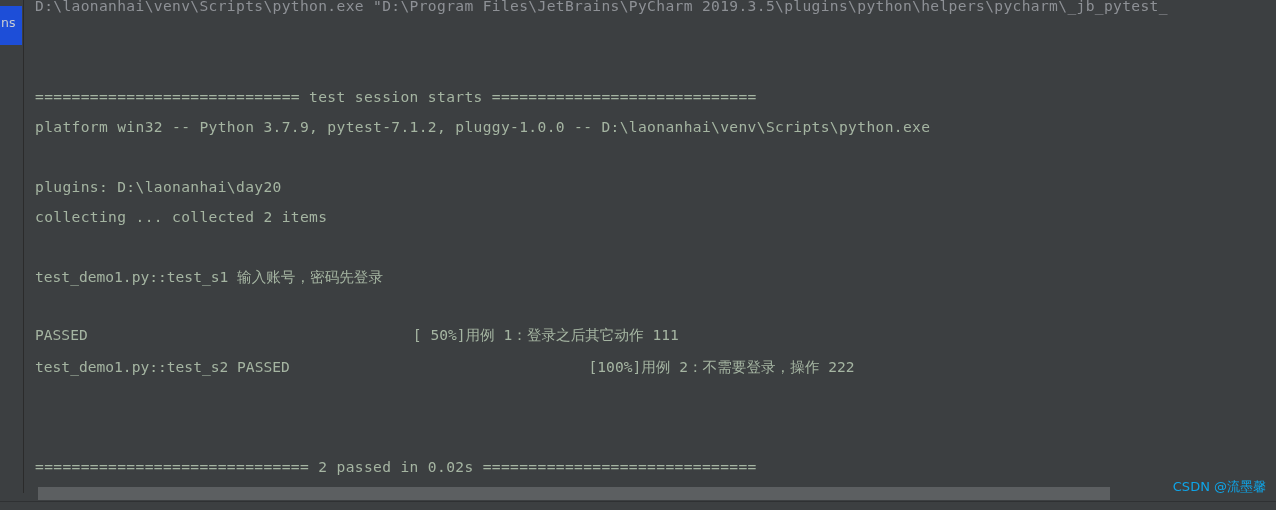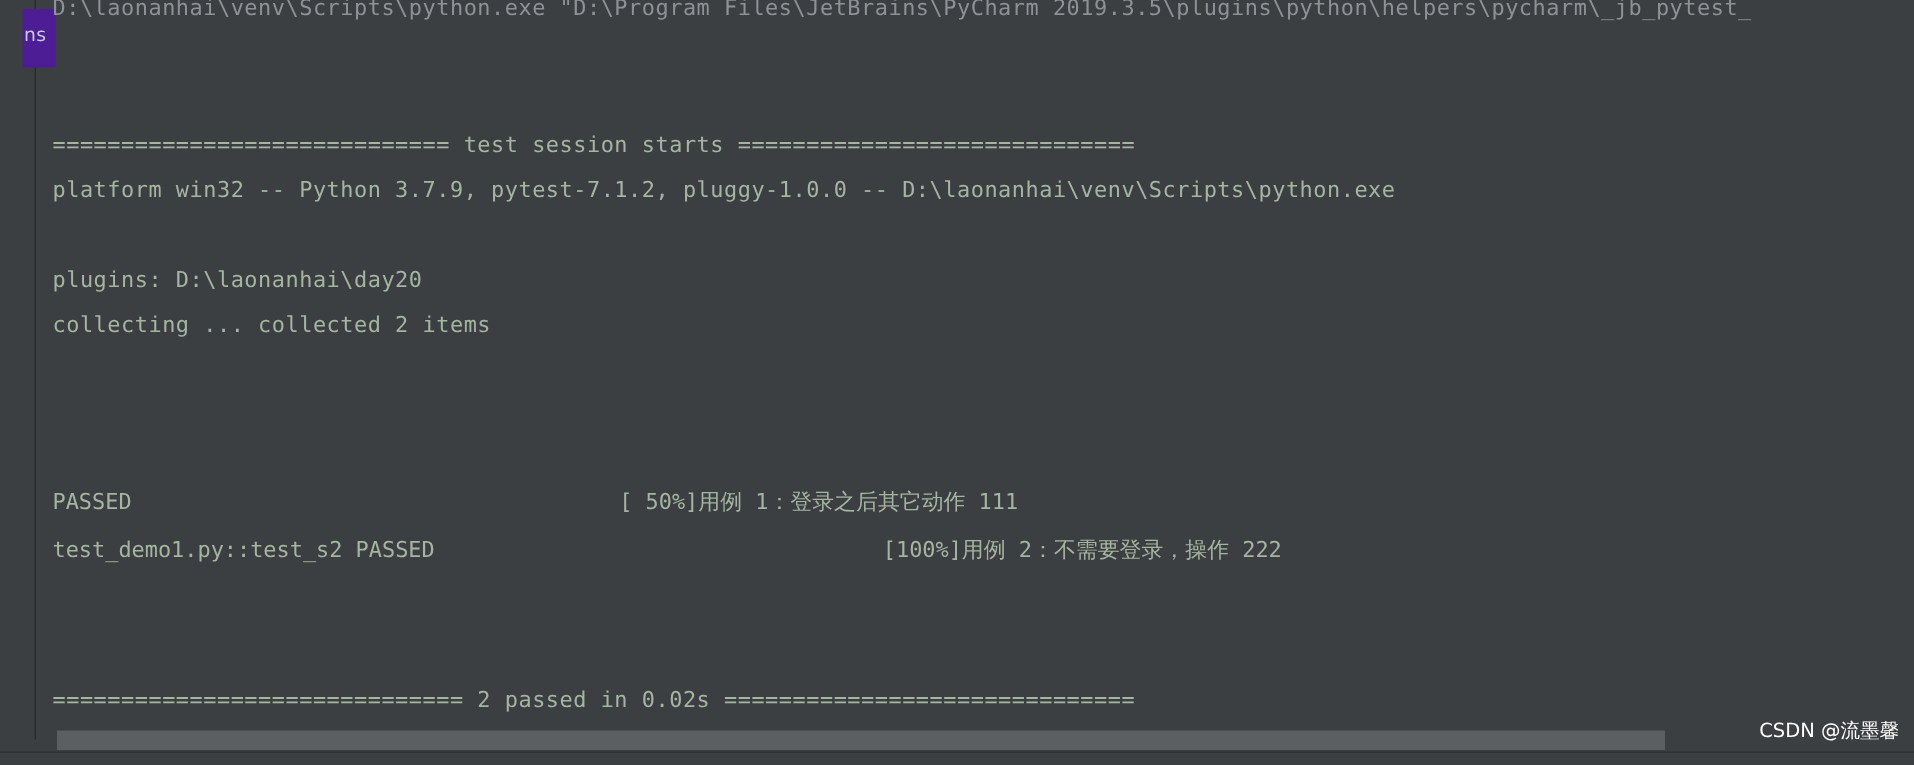--- a/index.html
+++ b/index.html
@@ -35,23 +35,22 @@
     background: #2b2b2b;
   }
 
   
   .tool-tab {
     position: absolute;
     left: 0;
     top: 6px;
     width: 22px;
     height: 39px;
-    background: #4c1d95;
+    background: #1d4ed8;
     overflow: hidden;
-    margin-left: 15px;
   }
   .tool-tab-label {
     position: absolute;
     left: 1px;
     top: 9px;
     font-family: "DejaVu Sans", "Liberation Sans", sans-serif;
     font-size: 12.5px;
     color: #c8cdd4;
     letter-spacing: 0.2px;
     white-space: nowrap;
@@ -110,21 +109,21 @@
     border-top: 1px solid #2f3133;
   }
 
   
   .watermark {
     position: absolute;
     right: 10px;
     bottom: 14px;
     font-family: "DejaVu Sans", "Liberation Sans", sans-serif;
     font-size: 13px;
-    color: #ffffff;
+    color: #0ea5e9;
     white-space: nowrap;
   }
 </style>
 </head>
 <body>
 
 <div id="screen">
 
   <div class="gutter-strip"></div>
   <div class="gutter-divider"></div>
@@ -139,20 +138,21 @@
 
     <div class="line" style="top:88px;">============================= test session starts =============================</div>
 
     <div class="line" style="top:118px;text-align:right;">platform win32 -- Python 3.7.9, pytest-7.1.2, pluggy-1.0.0 -- D:\laonanhai\venv\Scripts\python.exe</div>
 
 
     <div class="line" style="top:178px;">plugins: D:\laonanhai\day20</div>
 
     <div class="line" style="top:208px;">collecting ... collected 2 items</div>
 
+    <div class="line cjk" style="top:268px;">test_demo1.py::test_s1 输入账号，密码先登录</div>
 
     <div class="line cjk" style="top:298px;margin-top:28px;">PASSED                                     [ 50%]用例 1：登录之后其它动作 111</div>
 
     <div class="line cjk" style="top:358px;">test_demo1.py::test_s2 PASSED                                  [100%]用例 2：不需要登录，操作 222</div>
 
     <div class="line" style="top:458px;">============================== 2 passed in 0.02s ==============================</div>
   </div>
 
   <div class="scroll-track"></div>
   <div class="scroll-thumb"></div>

